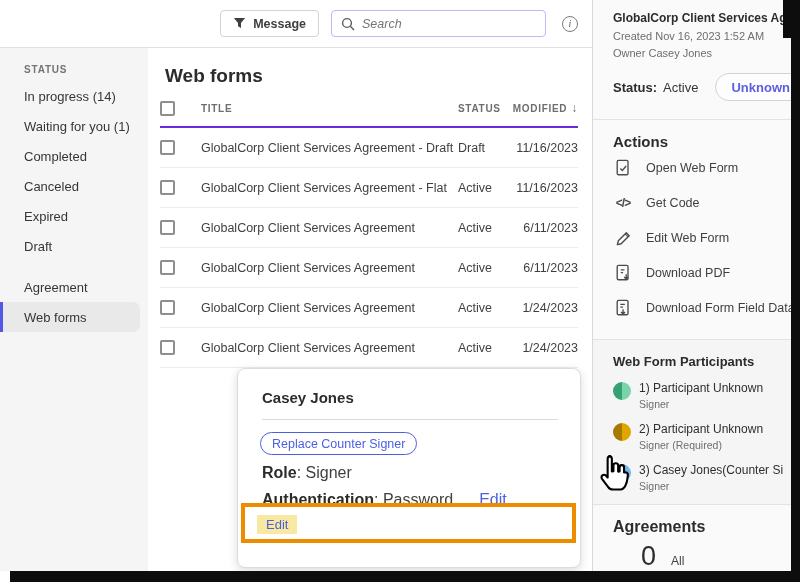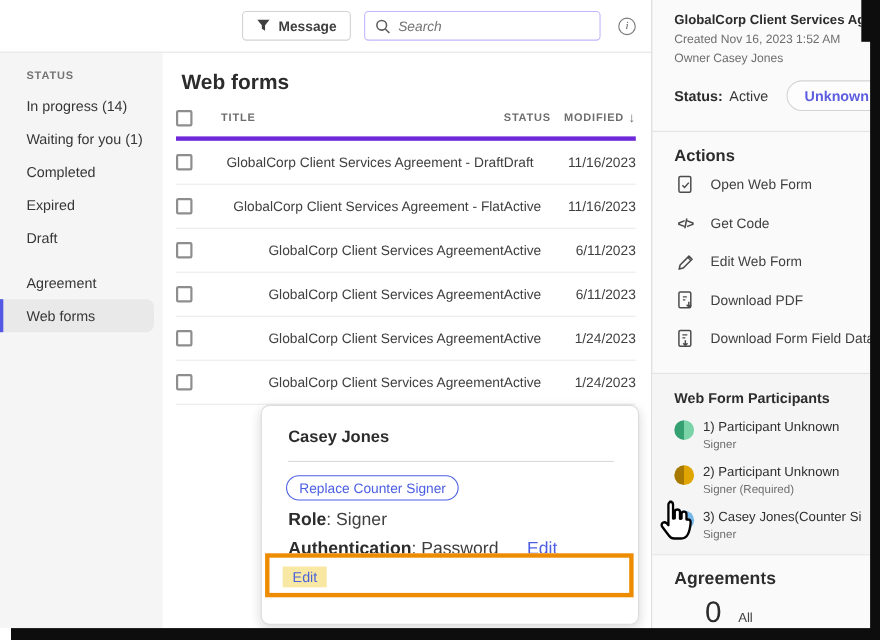--- a/index.html
+++ b/index.html
@@ -29,33 +29,33 @@
   .side-item { position:relative; height:30px; display:flex; align-items:center; font-size:13px;
                color:#363636; padding-left:24px; cursor:pointer; }
   .side-gap { height:11px; }
   .side-item.sel { background:#e9e9e9; border-radius:0 7px 7px 0; width:140px; font-weight:400; }
   .side-item.sel .selbar { position:absolute; left:0; top:0; width:3px; height:100%; background:#5258e4; }
 
   
   .main { position:absolute; left:148px; top:48px; width:444px; height:523px; background:#fff; }
   .wf-heading { font-size:19px; font-weight:700; color:#2c2c2c; margin:17px 0 0 17px; }
   .thead { display:flex; align-items:center; height:38px; margin:3px 14px 0 12px;
-           border-bottom:4px solid #6d28d9; }
+           border-bottom:2px solid #6d28d9; }
   .th { font-size:10px; font-weight:700; letter-spacing:.7px; color:#6e6e6e; }
   .cb { width:15px; height:15px; border:2px solid #8e8e8e; border-radius:2px; background:#fff;
         flex:0 0 auto; cursor:pointer; }
   .col-title { margin-left:26px; flex:1; }
   .col-status { width:48px; flex:0 0 auto; }
   .col-mod { width:72px; flex:0 0 auto; text-align:right; display:flex; justify-content:flex-end;
              align-items:center; gap:4px; }
   .sort-arrow { font-size:12px; color:#6e6e6e; }
   .trow { display:flex; align-items:center; height:40px; margin:0 14px 0 12px;
           border-bottom:1px solid #ececec; cursor:pointer; }
   .trow .t { margin-left:26px; flex:1; font-size:12.5px; color:#3f3f3f; white-space:nowrap;
-             overflow:hidden;text-align:right; }
+             overflow:hidden; }
   .trow .s { width:48px; flex:0 0 auto; font-size:12.5px; color:#3f3f3f; }
   .trow .m { width:72px; flex:0 0 auto; font-size:12.5px; color:#3f3f3f; text-align:right; }
 
   
   .panel { position:absolute; left:592px; top:0; width:199px; height:571px; background:#fafafa;
            border-left:1px solid #d9d9d9; }
   .sec { padding:0 8px 0 20px; }
   .sec1 { border-bottom:1px solid #e3e3e3; padding-bottom:18px; }
   .panel-title { font-size:12px; font-weight:700; color:#2c2c2c; padding-top:11px; white-space:nowrap;
                  overflow:hidden; }
@@ -143,20 +143,21 @@
     <div class="info-btn">
       <span>i</span>
     </div>
   </div>
 
   <nav class="sidebar">
     <div class="side-label">STATUS</div>
     <div class="side-item">In progress (14)</div>
     <div class="side-item">Waiting for you (1)</div>
     <div class="side-item">Completed</div>
+    <div class="side-item">Canceled</div>
     <div class="side-item">Expired</div>
     <div class="side-item">Draft</div>
     <div class="side-gap"></div>
     <div class="side-item">Agreement</div>
     <div class="side-item sel">
       <span class="selbar"></span>
       <span>Web forms</span>
     </div>
   </nav>
 

